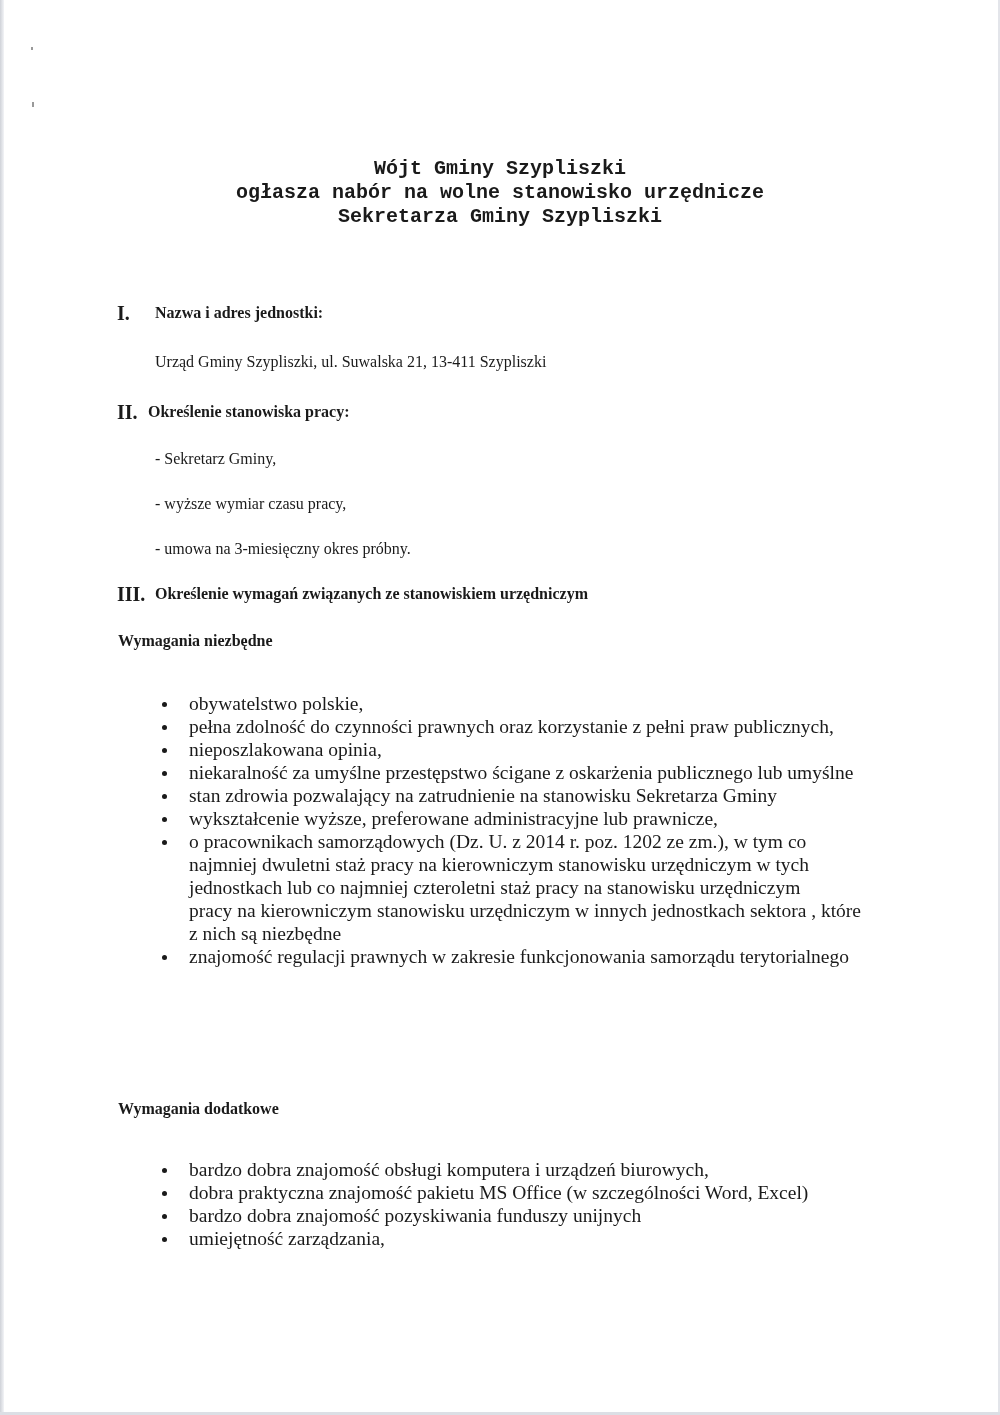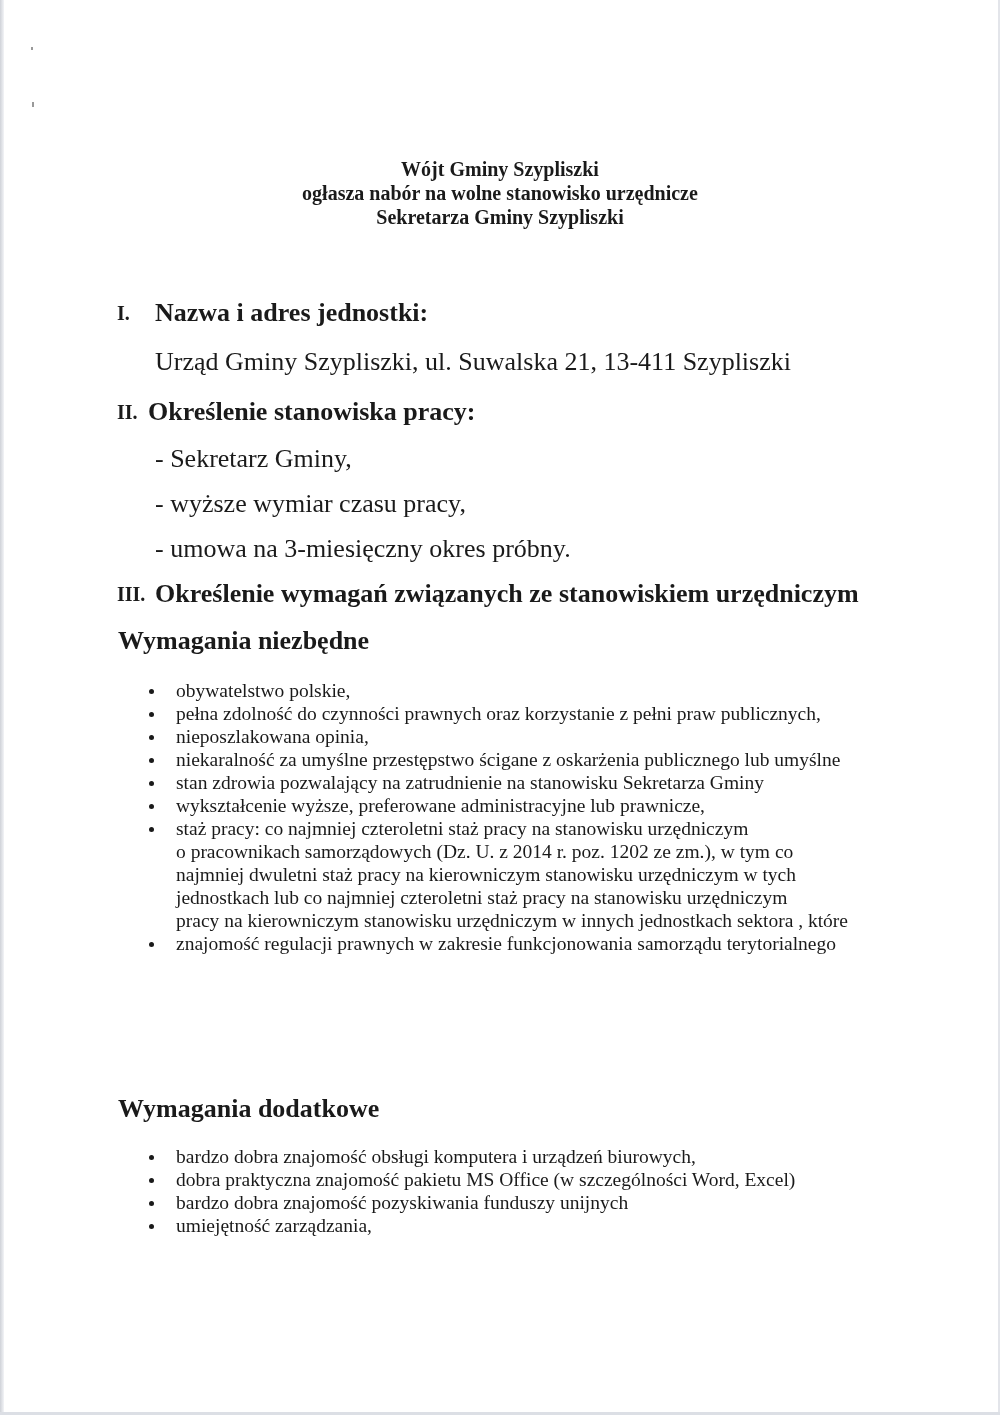--- a/index.html
+++ b/index.html
@@ -42,38 +42,38 @@
     .title-block {
       position: absolute;
       top: 157px;
       left: 0;
       width: 1000px;
       text-align: center;
       font-weight: bold;
       font-size: 20px;
       line-height: 24px;
     }
-    .title-block div { white-space: nowrap; }
+    .title-block div { white-space: nowrap; font-family: Liberation Mono, monospace; }
     .abs {
       position: absolute;
       white-space: nowrap;
-      font-size: 26px;
+      font-size: 16px;
       line-height: 22px;
     }
     .bold { font-weight: bold; }
     .sec-num {
       position: absolute;
       font-weight: bold;
       font-size: 20px;
       line-height: 22px;
     }
     .bullet-list {
       position: absolute;
       left: 146px;
-      margin: 2px;
+      margin: 15px;
       padding: 0;
       list-style: none;
       font-size: 19.5px;
       line-height: 23px;
     }
     .bullet-list li {
       position: relative;
       padding-left: 28px;
       white-space: nowrap;
     }
@@ -151,25 +151,25 @@
     <li>
       <span class="bullet-dot"></span>
       <span class="line">stan zdrowia pozwalający na zatrudnienie na stanowisku Sekretarza Gminy</span>
     </li>
     <li>
       <span class="bullet-dot"></span>
       <span class="line">wykształcenie wyższe, preferowane administracyjne lub prawnicze,</span>
     </li>
     <li>
       <span class="bullet-dot"></span>
-      <span class="line">staż pracy: co najmniej czteroletni staż pracy na stanowisku urzędniczym</span>
       <span class="line">o pracownikach samorządowych (Dz. U. z 2014 r. poz. 1202 ze zm.), w tym co</span>
       <span class="line">najmniej dwuletni staż pracy na kierowniczym stanowisku urzędniczym w tych</span>
       <span class="line">jednostkach lub co najmniej czteroletni staż pracy na stanowisku urzędniczym</span>
       <span class="line">pracy na kierowniczym stanowisku urzędniczym w innych jednostkach sektora , które</span>
+      <span class="line">z nich są niezbędne</span>
     </li>
     <li>
       <span class="bullet-dot"></span>
       <span class="line">znajomość regulacji prawnych w zakresie funkcjonowania samorządu terytorialnego</span>
     </li>
   </ul>
 
   <span class="abs bold" style="left:118px;top:1098px;">Wymagania dodatkowe</span>
 
   <ul class="bullet-list" style="top:1143px;">

